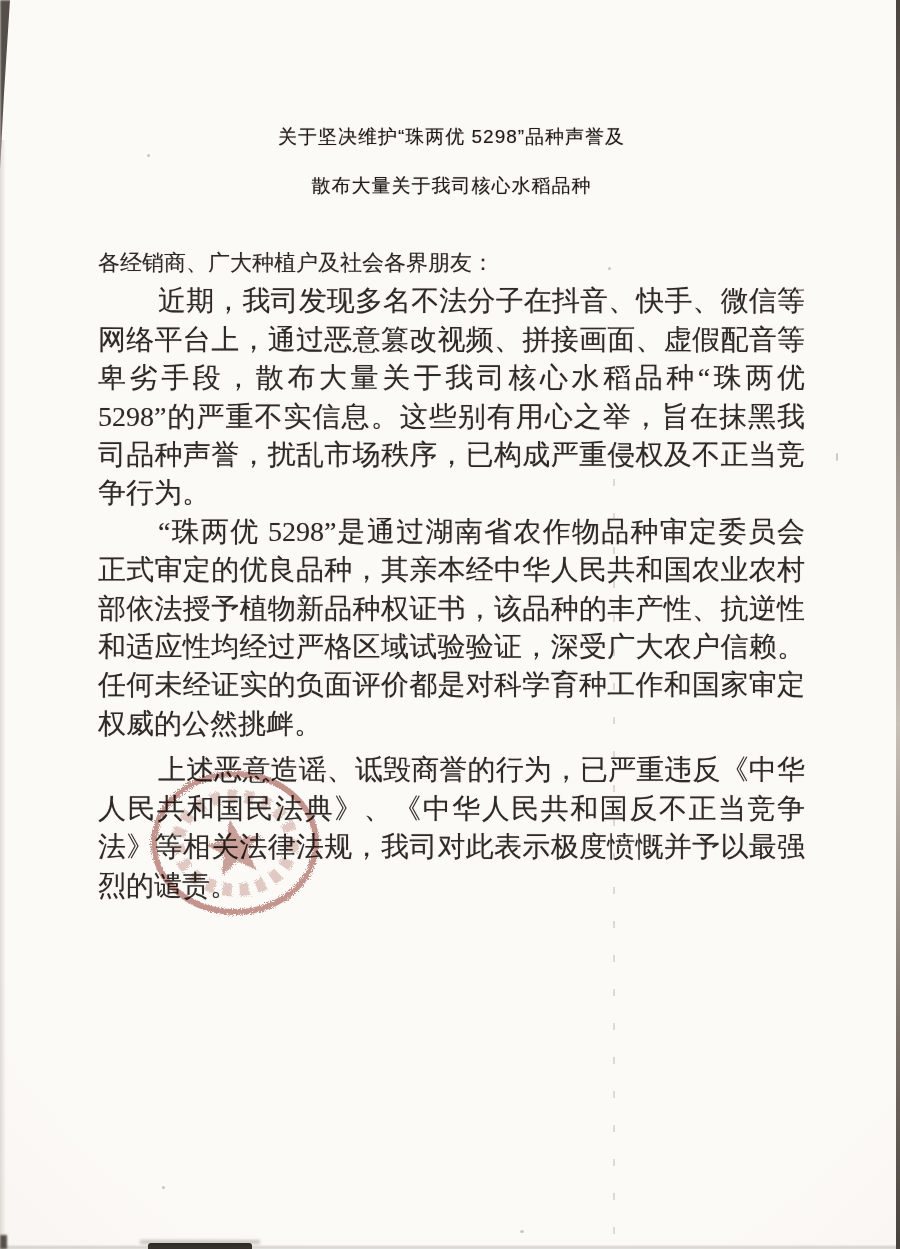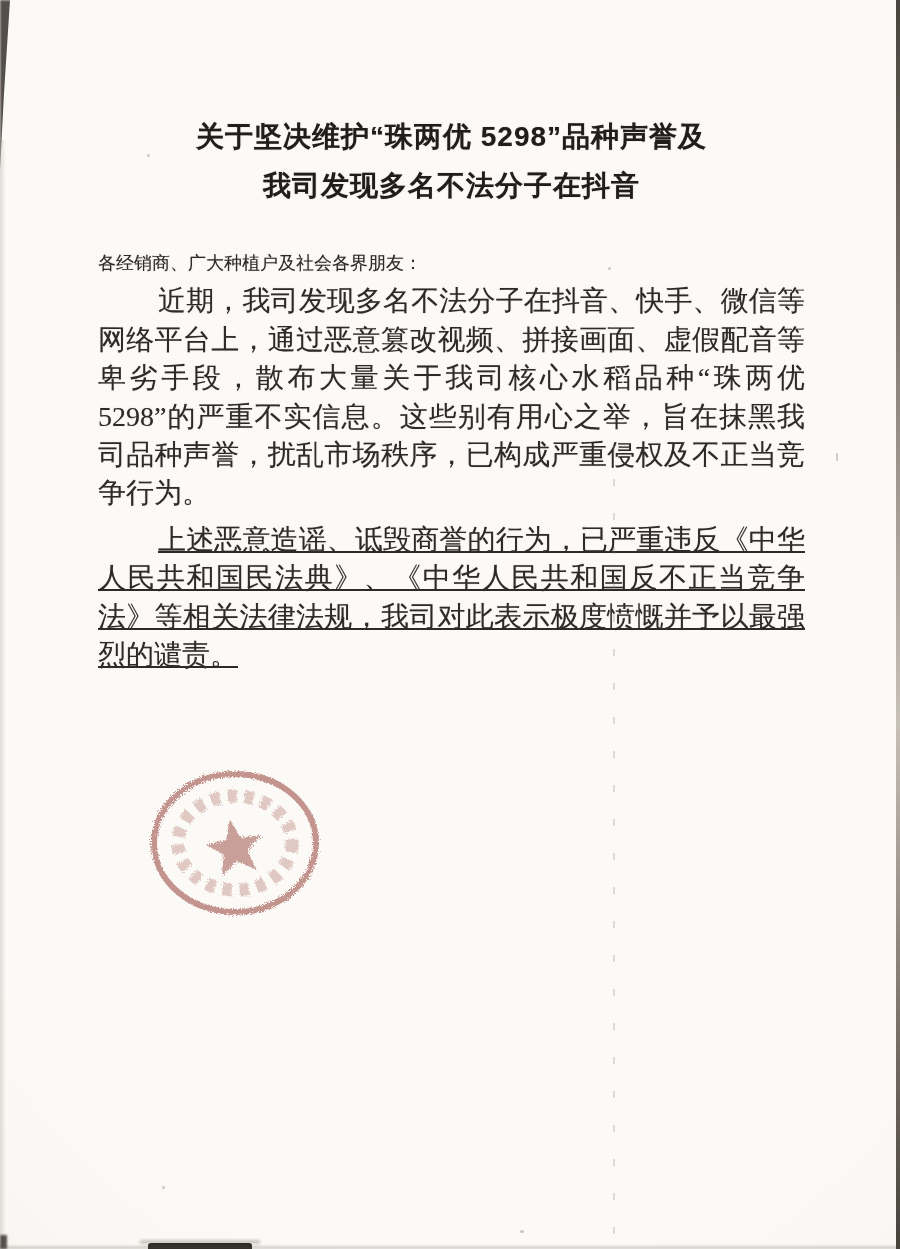--- a/index.html
+++ b/index.html
@@ -14,35 +14,35 @@
 
   .photo{position:relative;width:900px;height:1249px;overflow:hidden;background:var(--paper-color);}
   .paper{
     position:absolute;inset:0;
     background:radial-gradient(120% 115% at 52% 38%, #fcfaf7 55%, #f3f0ea 92%, #eeeae3 100%);
   }
 
   .content{position:absolute;left:98px;top:112px;width:707px;color:var(--ink-color);}
   .title{
     font-family:"Liberation Sans","DejaVu Sans",sans-serif;
-    font-weight:bold;color:var(--title-color);
-    font-size:28px;line-height:49px;text-align:center;letter-spacing:1px;
+    font-weight:normal;color:var(--title-color);
+    font-size:19px;line-height:49px;text-align:center;letter-spacing:1px;
     text-shadow:0 0 1px rgba(40,36,32,.45);
   }
   .salutation{
     margin-top:34px;
-    font-size:18px;line-height:38.4px;
+    font-size:22px;line-height:38.4px;
     text-shadow:0 0 1px rgba(55,50,45,.35);
   }
   .para{
     font-size:28px;line-height:38.4px;
     text-align:justify;text-indent:60px;
     text-shadow:0 0 1px rgba(55,50,45,.35);
   }
-  .para.gap-before{margin-top:8px;text-decoration:underline;}
+  .para.gap-before{margin-top:8px;}
 
   
   .stamp{position:absolute;left:147px;top:768px;width:176px;height:150px;
          mix-blend-mode:multiply;opacity:.9;}
   .stamp .ring{fill:none;stroke:var(--stamp-color);stroke-width:6;stroke-opacity:.62;}
   .stamp .chars{fill:none;stroke:var(--stamp-color);stroke-width:13;stroke-opacity:.30;stroke-dasharray:9 8;}
   .stamp .star{fill:var(--stamp-color);fill-opacity:.55;}
 
   
   .edge-topleft{position:absolute;left:0;top:0;width:12px;height:170px;background:#46403a;
@@ -70,26 +70,27 @@
 </style>
 </head>
 <body>
 
 <div class="photo">
   <div class="paper">
 
     <div class="content">
       <h1 class="title">
         <div class="title-line">关于坚决维护“珠两优 5298”品种声誉及</div>
-        <div class="title-line">我司发现多名不法分子在抖音</div>
+        <div class="title-line">散布大量关于我司核心水稻品种</div>
       </h1>
 
       <p class="salutation">各经销商、广大种植户及社会各界朋友：</p>
 
       <p class="para">近期，我司发现多名不法分子在抖音、快手、微信等网络平台上，通过恶意篡改视频、拼接画面、虚假配音等卑劣手段，散布大量关于我司核心水稻品种“珠两优 5298”的严重不实信息。这些别有用心之举，旨在抹黑我司品种声誉，扰乱市场秩序，已构成严重侵权及不正当竞争行为。</p>
+      <p class="para">“珠两优 5298”是通过湖南省农作物品种审定委员会正式审定的优良品种，其亲本经中华人民共和国农业农村部依法授予植物新品种权证书，该品种的丰产性、抗逆性和适应性均经过严格区域试验验证，深受广大农户信赖。任何未经证实的负面评价都是对科学育种工作和国家审定权威的公然挑衅。</p>
       <p class="para gap-before">上述恶意造谣、诋毁商誉的行为，已严重违反《中华人民共和国民法典》、《中华人民共和国反不正当竞争法》等相关法律法规，我司对此表示极度愤慨并予以最强烈的谴责。</p>
     </div>
 
     <svg class="stamp" viewBox="0 0 176 150" xmlns="http://www.w3.org/2000/svg" aria-hidden="true">
       <defs>
         <filter id="rough" x="-20%" y="-20%" width="140%" height="140%">
           <feTurbulence type="fractalNoise" baseFrequency="0.9" numOctaves="2" result="n"></feTurbulence>
           <feDisplacementMap in="SourceGraphic" in2="n" scale="6"></feDisplacementMap>
           <feGaussianBlur stdDeviation="0.45"></feGaussianBlur>
         </filter>

